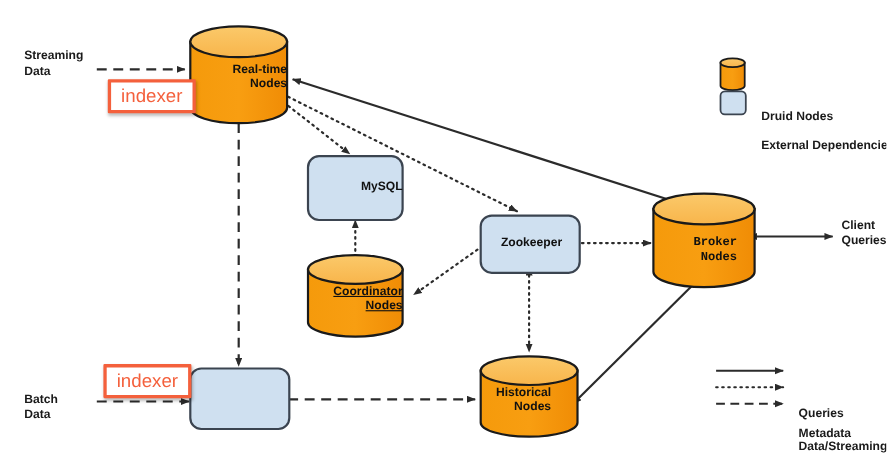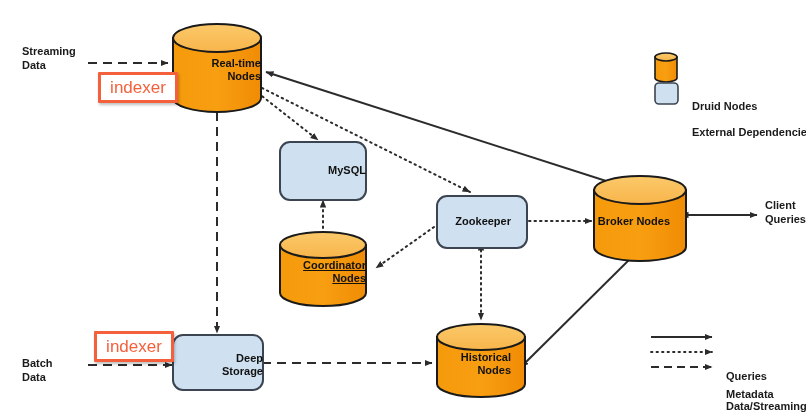--- a/index.html
+++ b/index.html
@@ -174,26 +174,24 @@
   <div class="node-label" style="left:173px; top:57px; width:88px;">Real-time
 Nodes</div>
 
   <div class="node-label" style="left:280px; top:164px; width:86px;">MySQL</div>
 
   <div class="node-label" style="left:280px; top:259px; width:86px;text-decoration:underline;">Coordinator
 Nodes</div>
 
   <div class="node-label" style="left:437px; top:215px; width:74px;">Zookeeper</div>
 
-  <div class="node-label" style="left:594px; top:215px; width:76px;">Broker Nodes</div>
-
-  <div class="node-label" style="left:173px; top:352px; width:90px;">Deep
-Storage</div>
-
-  <div class="node-label" style="left:423px; top:351px; width:88px;">Historical
+  <div class="node-label" style="left:594px; top:215px; width:76px;font-family:Liberation Mono, monospace;">Broker Nodes</div>
+
+
+  <div class="node-label" style="left:413px; top:351px; width:88px;">Historical
 Nodes</div>
 
   <div class="plain-label" style="left:22px; top:44px;">Streaming
 Data</div>
 
   <div class="plain-label" style="left:22px; top:356px;">Batch
 Data</div>
 
   <div class="plain-label" style="left:765px; top:198px;">Client
 Queries</div>

